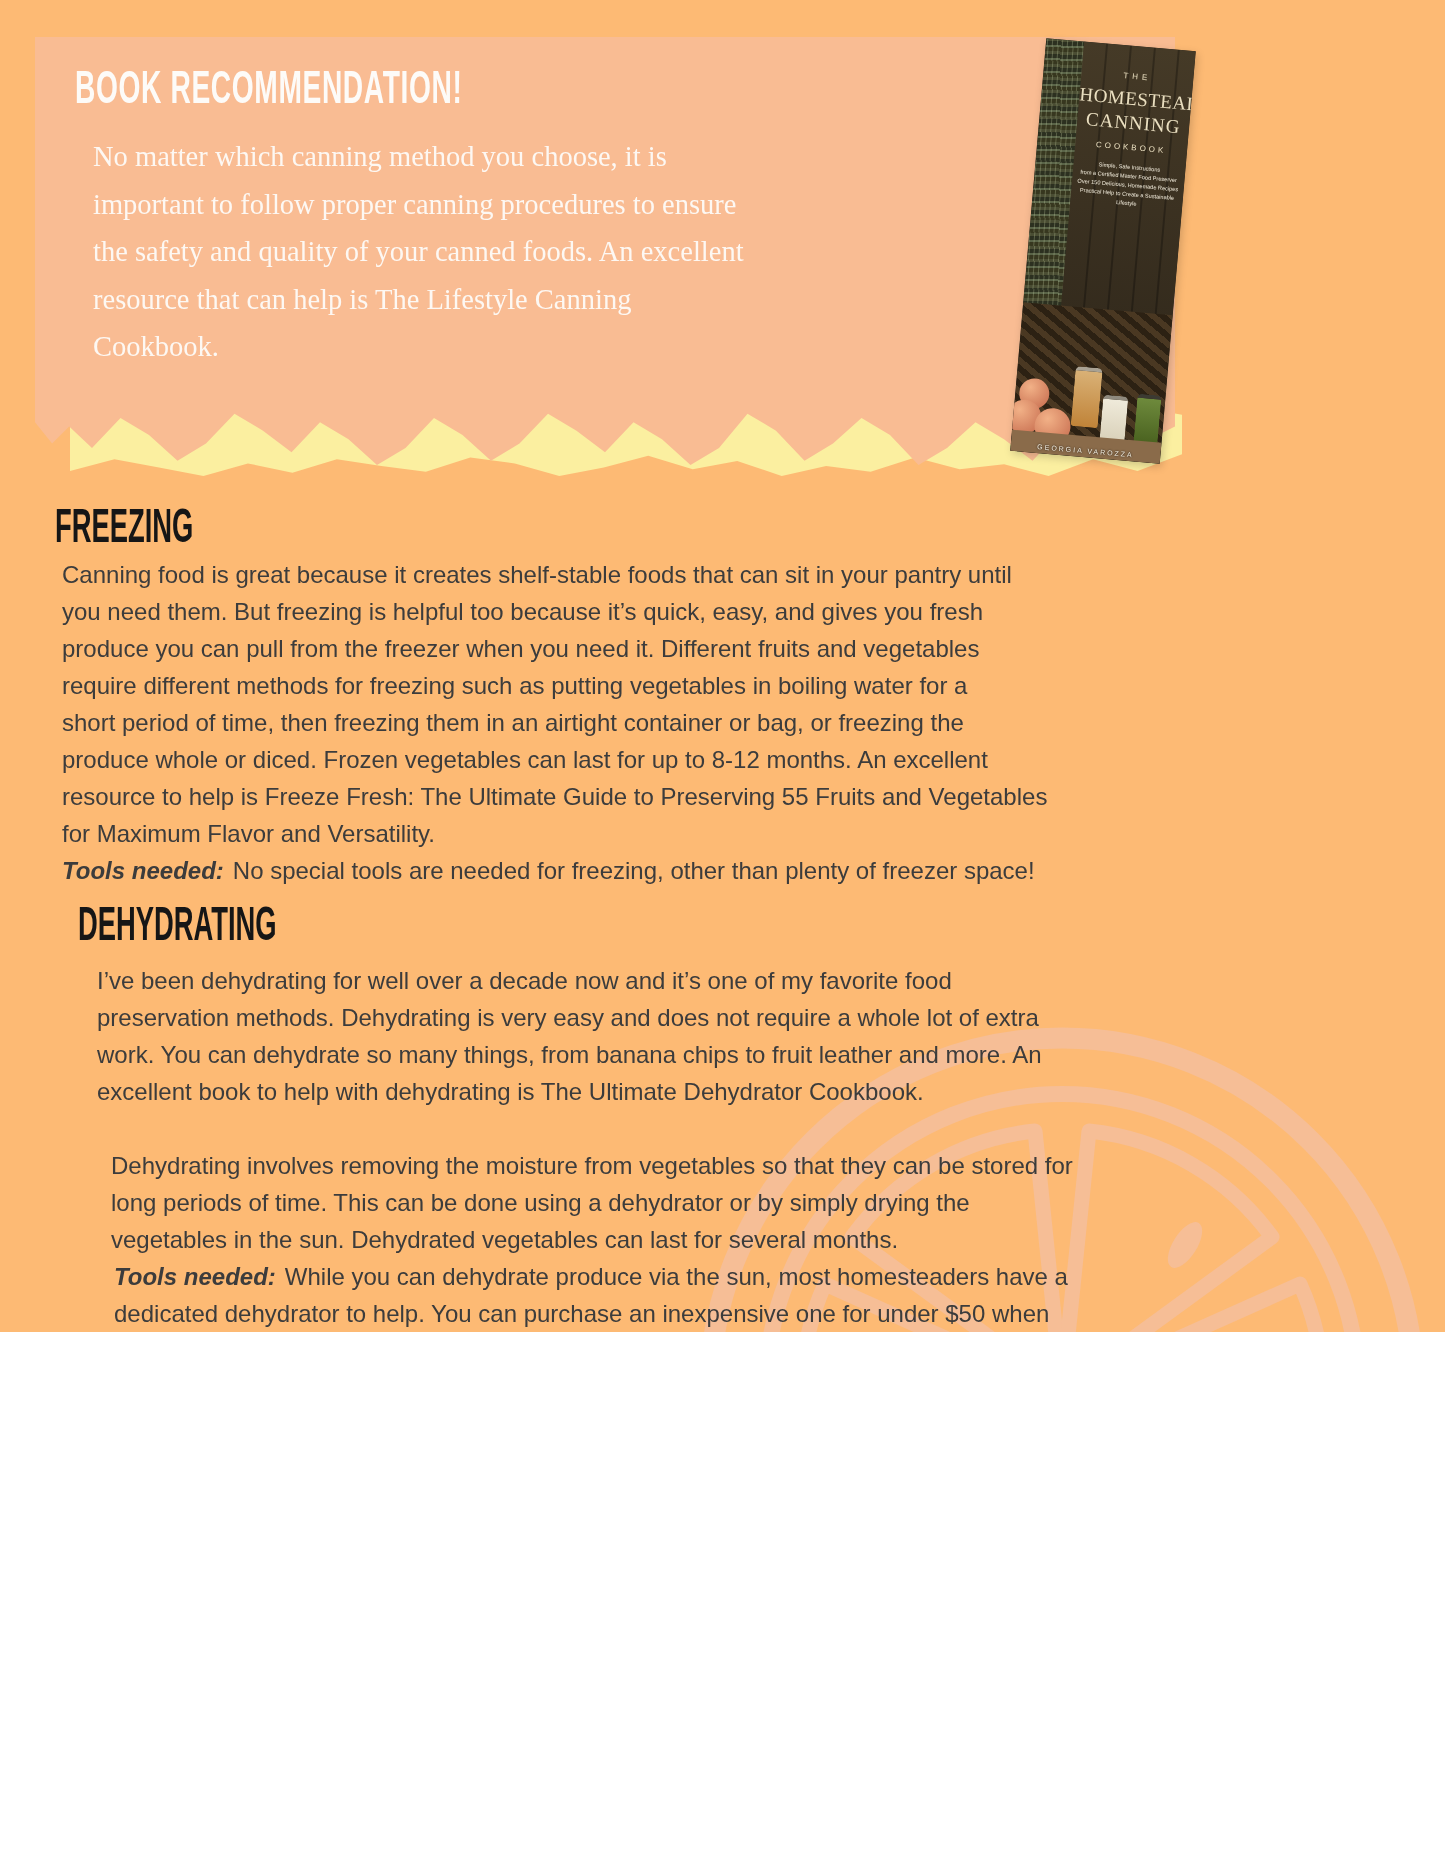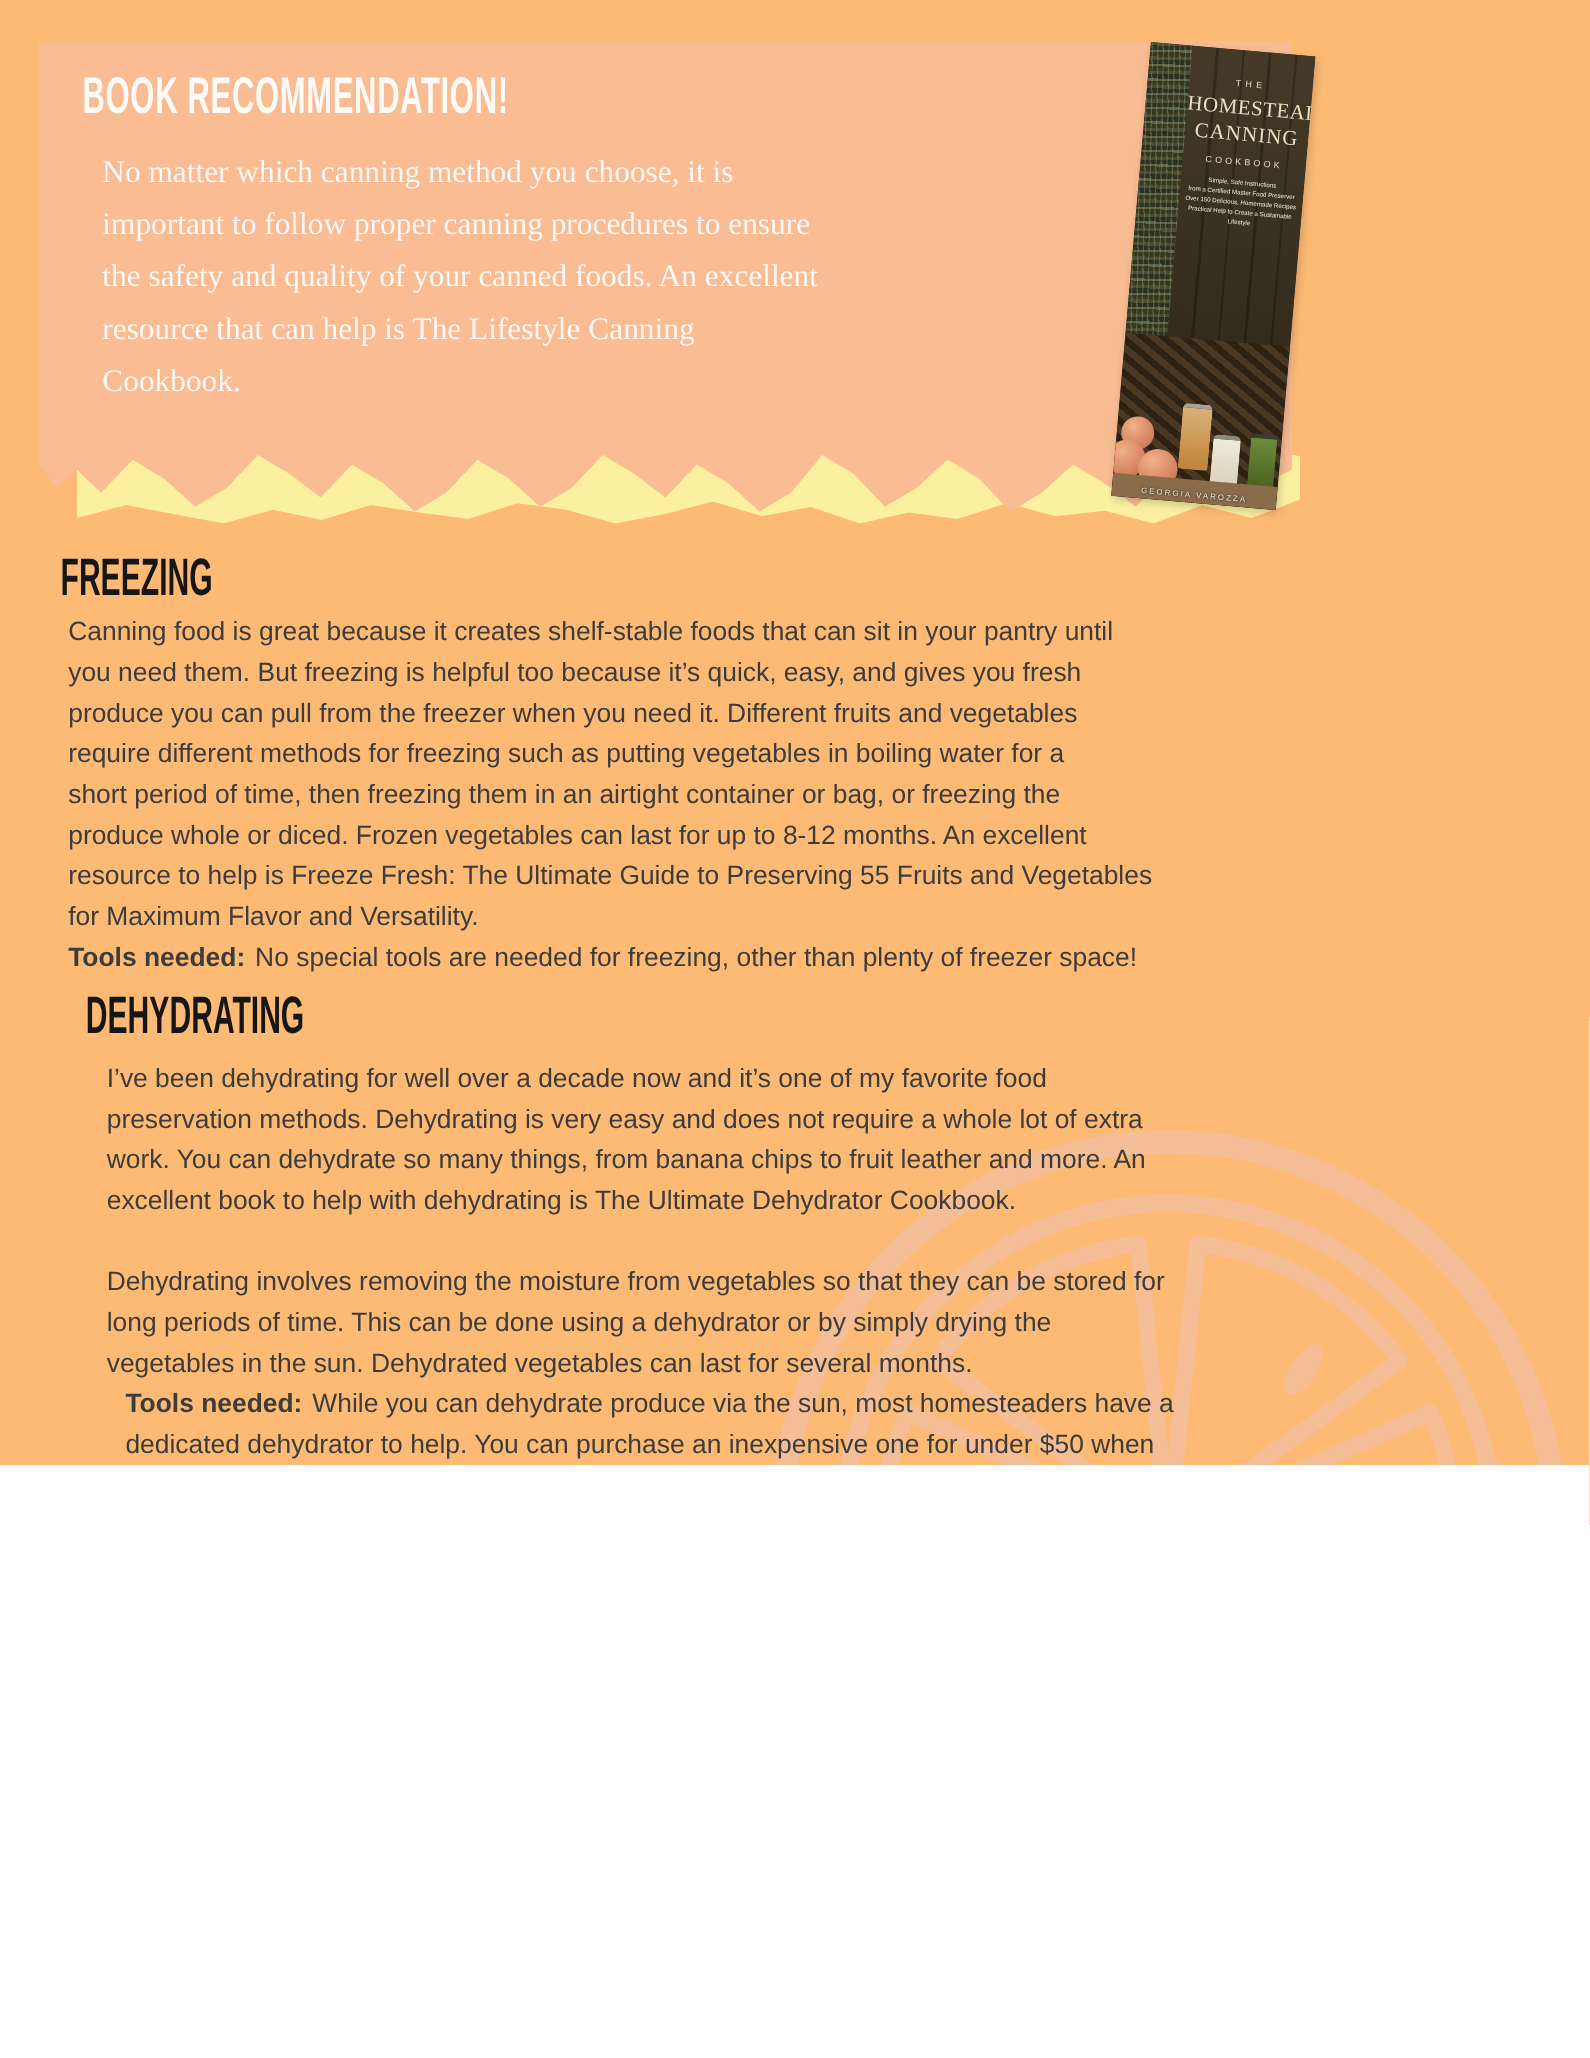--- a/index.html
+++ b/index.html
@@ -42,21 +42,21 @@
   .j2{left:88px;bottom:12px;width:25px;height:48px;background:linear-gradient(#EFEADA,#D6CDB4);border-top:4px solid #8F8A7E;}
   .j3{left:122px;bottom:18px;width:24px;height:46px;background:linear-gradient(#6E8A3C,#49611F);border-top:4px solid #3C3A32;}
   .book-author{position:absolute;left:0;bottom:3px;width:100%;text-align:center;color:#F7F1E3;
     font-size:7px;letter-spacing:2px;text-shadow:0 0 2px #000;}
 
   
   .h-cond{position:absolute;color:#161616;font-weight:bold;font-size:48px;letter-spacing:0;
     transform:scaleX(.57);transform-origin:left center;white-space:nowrap;}
   .body-text{position:absolute;color:#3C3C3C;font-size:24px;line-height:37px;}
   .pre{white-space:pre-line;}
-  .bi{font-weight:bold;margin-right:9px;}
+  .bi{font-weight:bold;font-style:italic;margin-right:9px;}
 
   
   .citrus{position:absolute;left:688px;top:1012px;z-index:0;}
   .text-layer{position:relative;z-index:1;}
   .veg-border{position:absolute;left:0;top:1766px;z-index:2;}
   .page-badge{position:absolute;left:697px;top:1750px;width:100px;height:100px;border-radius:50%;
     background:#fff;border:3px solid #141414;z-index:3;display:flex;align-items:center;justify-content:center;}
   .page-badge span{font-size:58px;font-weight:bold;color:#141414;transform:scaleX(.68);letter-spacing:1px;}
 </style>
 </head>
@@ -131,21 +131,21 @@
 for Maximum Flavor and Versatility.</div>
     <div class="body-text" style="left:62px;top:852px;width:1120px;">
       <span class="bi">Tools needed:</span><span>No special tools are needed for freezing, other than plenty of freezer space!</span>
     </div>
 
     <div class="h-cond" style="left:78px;top:896px;">DEHYDRATING</div>
     <div class="body-text pre" style="left:97px;top:962px;width:1090px;">I’ve been dehydrating for well over a decade now and it’s one of my favorite food
 preservation methods. Dehydrating is very easy and does not require a whole lot of extra
 work. You can dehydrate so many things, from banana chips to fruit leather and more. An
 excellent book to help with dehydrating is The Ultimate Dehydrator Cookbook.</div>
-    <div class="body-text pre" style="left:97px;top:1147px;width:1090px;">Dehydrating involves removing the moisture from vegetables so that they can be stored for
+    <div class="body-text pre" style="left:111px;top:1147px;width:1090px;">Dehydrating involves removing the moisture from vegetables so that they can be stored for
 long periods of time. This can be done using a dehydrator or by simply drying the
 vegetables in the sun. Dehydrated vegetables can last for several months.</div>
     <div class="body-text" style="left:114px;top:1258px;width:1090px;">
       <span class="bi">Tools needed:</span><span class="pre">While you can dehydrate produce via the sun, most homesteaders have a
 dedicated dehydrator to help. You can purchase an inexpensive one for under $50 when
 just getting started or work your way up to fancier ones that are $500+!</span>
     </div>
   </div>
 
   <svg class="veg-border" width="1445" height="105" viewBox="0 0 1445 105">

